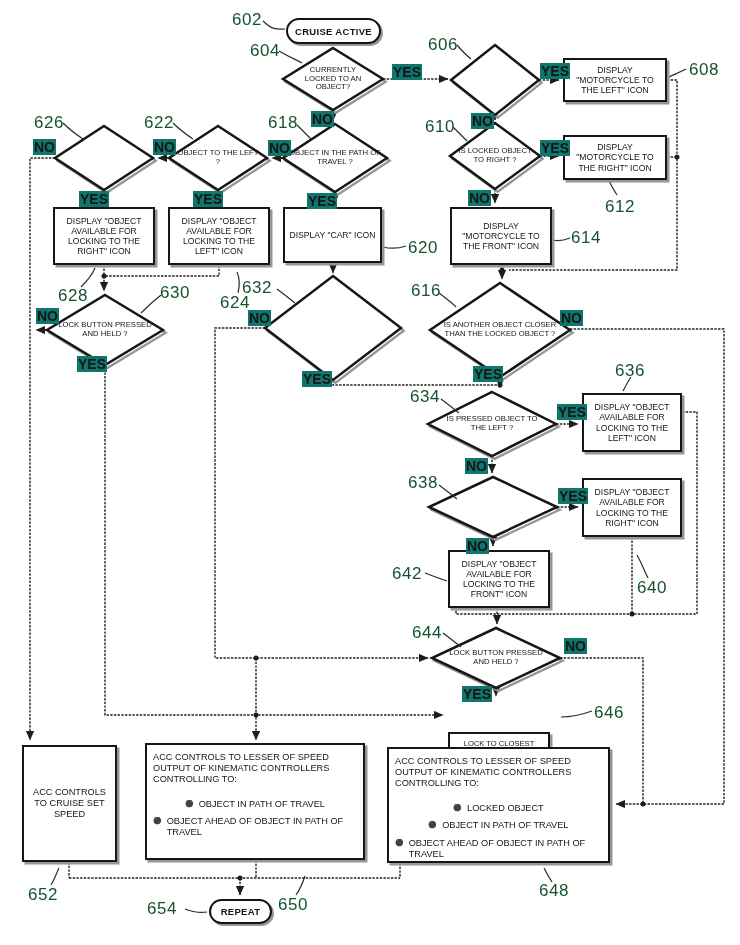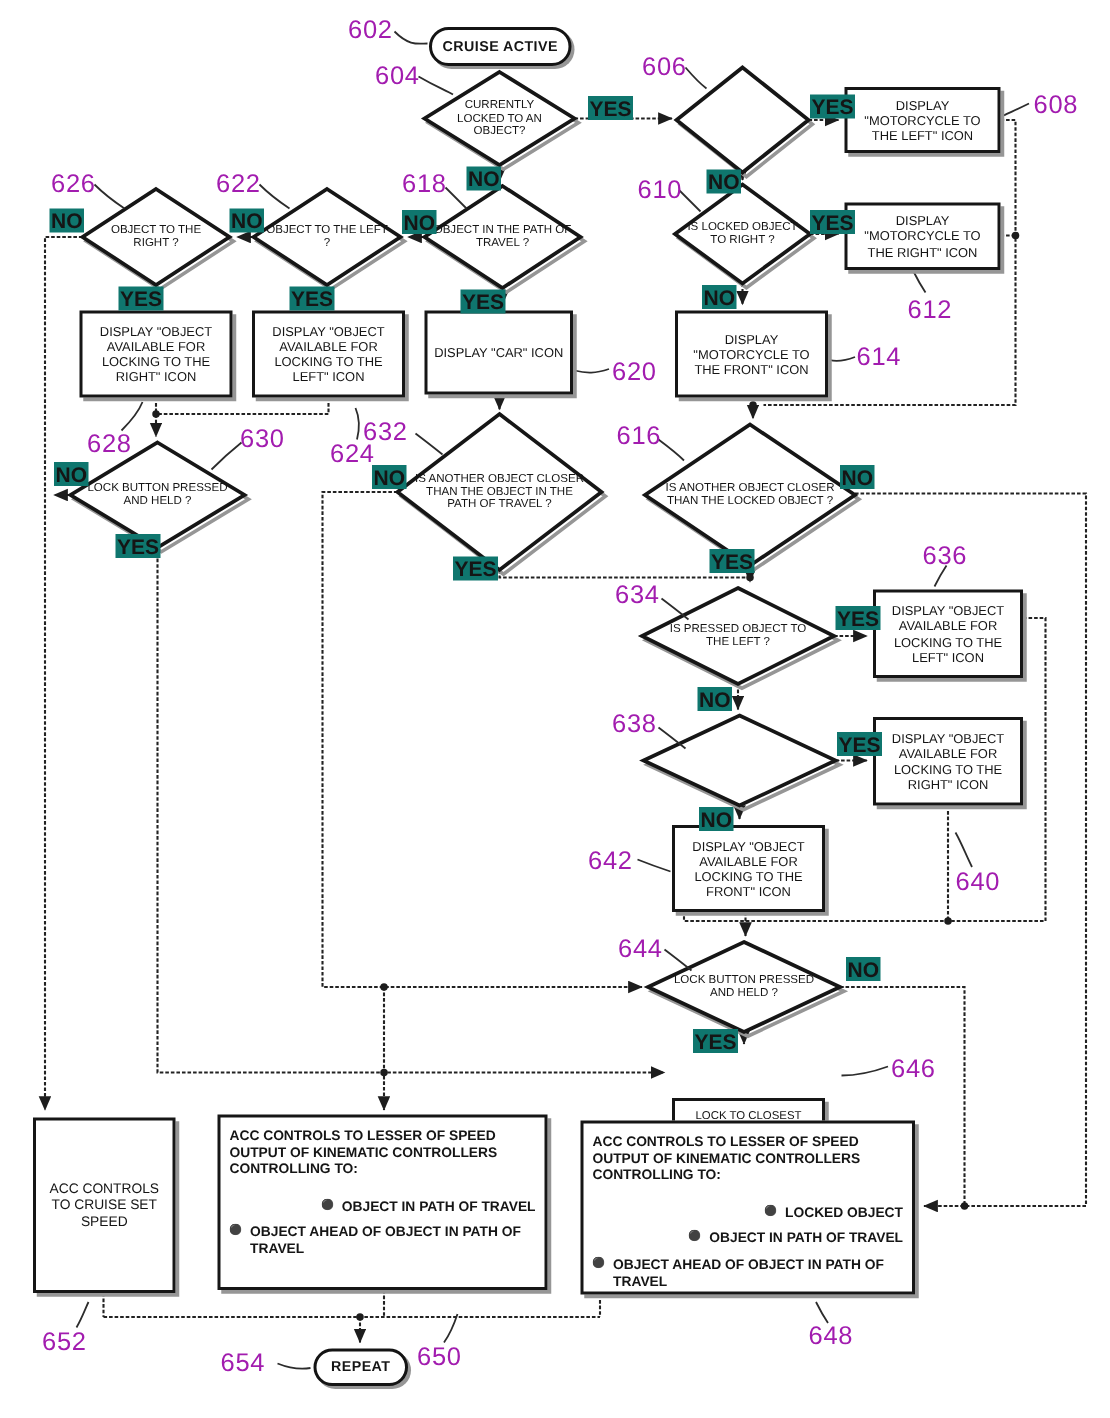--- a/index.html
+++ b/index.html
@@ -3,33 +3,33 @@
 <meta charset="utf-8">
 <style>
   html,body{margin:0;padding:0;background:#ffffff;}
   #fig{position:relative;width:740px;height:945px;background:#ffffff;
        font-family:"Liberation Sans",sans-serif;color:#151515;overflow:hidden;}
   #wires{position:absolute;left:0;top:0;z-index:1;}
   .box{position:absolute;background:#fff;border:2px solid #161616;box-shadow:2.5px 2.5px 0 #969696;
        display:flex;align-items:center;justify-content:center;text-align:center;
        font-size:8.6px;line-height:1.18;padding:2px;box-sizing:border-box;z-index:3;}
   .smallbox{font-size:7.6px;margin-top:32px;}
-  .bigbox{align-items:flex-end;justify-content:flex-start;text-align:left;
-          font-size:9.2px;padding:7px 6px;flex-direction:column;font-weight:bold;}
+  .bigbox{align-items:center;justify-content:flex-start;text-align:left;
+          font-size:9.2px;padding:7px 6px;flex-direction:column;}
   .bigbox .heading{margin-bottom:7px;}
   .bullet{display:flex;gap:5px;margin-top:7px;align-items:flex-start;}
   .bullet .dot{font-size:7px;line-height:1.5;}
   .terminator{position:absolute;background:#fff;border:2.5px solid #141414;border-radius:14px;
        box-shadow:2px 2px 0 #969696;display:flex;align-items:center;justify-content:center;
        font-weight:bold;font-size:9.5px;letter-spacing:.3px;z-index:3;box-sizing:border-box;}
   .dtext{position:absolute;display:flex;align-items:center;justify-content:center;
        text-align:center;font-size:7.7px;line-height:1.12;z-index:4;}
   .edge-label{position:absolute;font-size:14px;font-weight:bold;background:#0f766e;
        padding:0 1px;z-index:5;}
-  .ref{position:absolute;font-size:17px;color:#a21caf;z-index:5;letter-spacing:.5px;}
+  .ref{position:absolute;font-size:17px;color:#14532d;z-index:5;letter-spacing:.5px;}
 </style>
 </head>
 <body>
 
 <div id="fig">
 
   <svg id="wires" width="740" height="945" viewBox="0 0 740 945">
     <defs>
       <marker id="arr" markerWidth="9" markerHeight="8" refX="6.6" refY="3" orient="auto">
         <path d="M0,0 L7,3 L0,6 z" fill="#1d1d1d"></path>
@@ -218,23 +218,21 @@
     <span class="bullet">
         <span class="dot">⚫</span>
         <span>OBJECT AHEAD OF OBJECT IN PATH OF TRAVEL</span>
       </span>
   </div>
 
   <div class="dtext" style="left:293px;top:57px;width:80px;height:44px">CURRENTLY LOCKED TO AN OBJECT?</div>
   <div class="dtext" style="left:455px;top:130px;width:80px;height:52px">IS LOCKED OBJECT TO RIGHT ?</div>
   <div class="dtext" style="left:289px;top:132px;width:92px;height:52px">OBJECT IN THE PATH OF TRAVEL ?</div>
   <div class="dtext" style="left:177px;top:134px;width:82px;height:48px">OBJECT TO THE LEFT ?</div>
-  <div class="dtext" style="left:63px;top:134px;width:82px;height:48px">OBJECT TO THE RIGHT ?</div>
   <div class="dtext" style="left:55px;top:305px;width:100px;height:50px">LOCK BUTTON PRESSED AND HELD ?</div>
-  <div class="dtext" style="left:274px;top:289px;width:118px;height:78px">IS ANOTHER OBJECT CLOSER THAN THE OBJECT IN THE PATH OF TRAVEL ?</div>
   <div class="dtext" style="left:439px;top:293px;width:122px;height:74px">IS ANOTHER OBJECT CLOSER THAN THE LOCKED OBJECT ?</div>
   <div class="dtext" style="left:438px;top:398px;width:108px;height:52px">IS PRESSED OBJECT TO THE LEFT ?</div>
   <div class="dtext" style="left:442px;top:633px;width:108px;height:50px">LOCK BUTTON PRESSED AND HELD ?</div>
 
   <div class="edge-label" style="left:392px;top:64px">YES</div>
   <div class="edge-label" style="left:311px;top:111px">NO</div>
   <div class="edge-label" style="left:540px;top:63px">YES</div>
   <div class="edge-label" style="left:471px;top:113px">NO</div>
   <div class="edge-label" style="left:540px;top:140px">YES</div>
   <div class="edge-label" style="left:468px;top:190px">NO</div>

